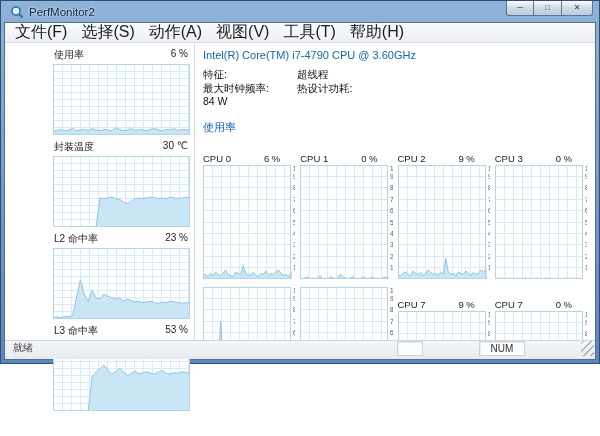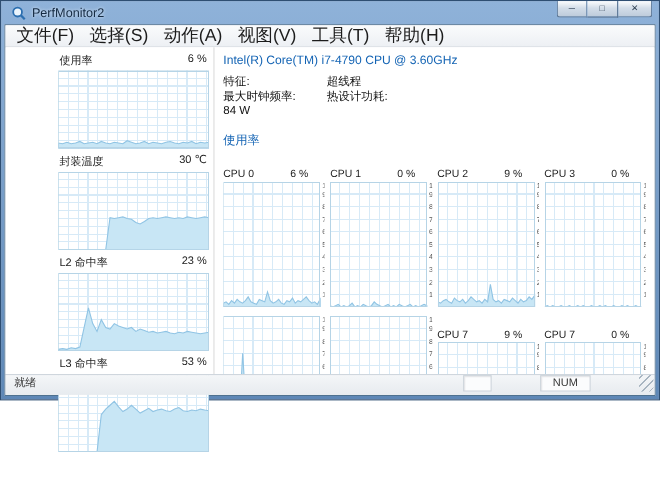--- a/index.html
+++ b/index.html
@@ -51,21 +51,21 @@
     color:#1c1c1c; margin-bottom:1px; padding-right:15px;margin-top:12px; }
   .cpu-chart { height:114px; overflow:hidden; }
 
   .chart-tick { font-size:6.5px; fill:#555; }
 
   .statusbar { height:19px; flex:0 0 19px; background:linear-gradient(#f4f6f8,#e7ebef);
     border-top:1px solid #cfd6dd; display:flex; align-items:flex-start;
     font-size:10px; color:#333; padding:0 1px 0 8px;gap:42px; }
   .sb-ready { flex:1; }
   .sb-pane { border:1px solid #ccd3da; background:#fbfcfd; height:15px;
-    box-shadow:inset 1px 1px 1px rgba(0,0,0,0.07); margin-right:2px; }
+    box-shadow:inset 1px 1px 1px rgba(0,0,0,0.07); margin-right:14px; }
   .sb-pane.empty { width:26px; }
   .sb-pane.num { width:46px; text-align:center; line-height:13px; }
   .grip { width:13px; height:15px;
     background:repeating-linear-gradient(-45deg, transparent 0 2px, #a7b4c0 2px 3px, transparent 3px 5px); }
 </style>
 </head>
 <body>
 
 <div class="window">
 

